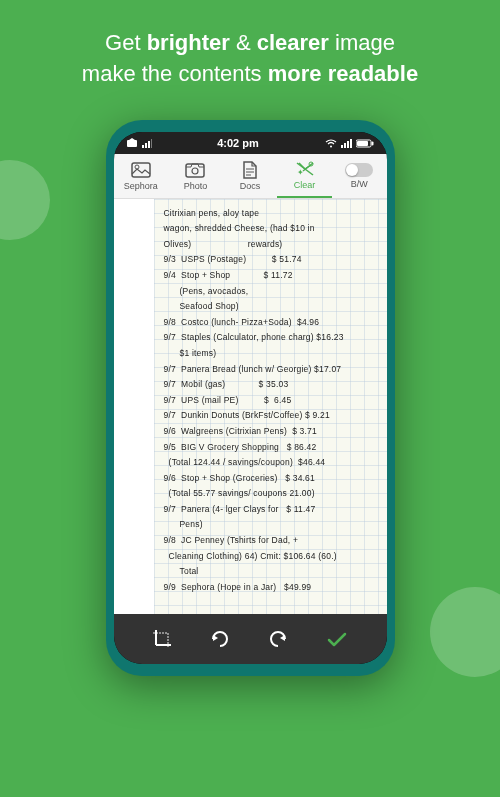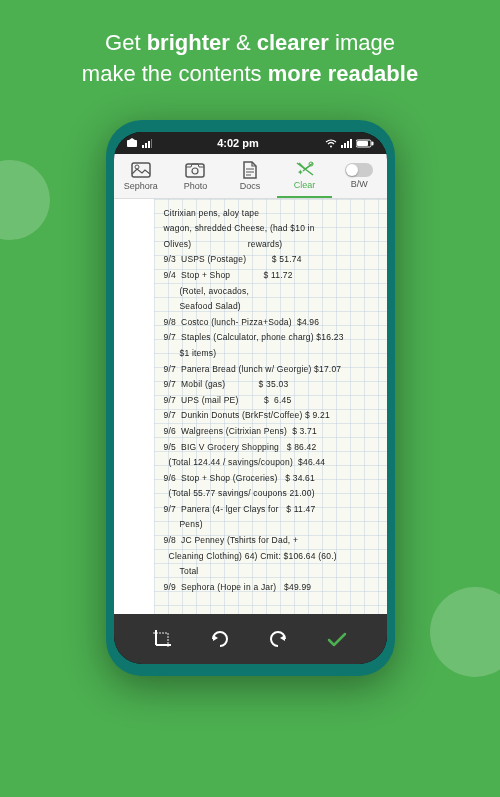--- a/index.html
+++ b/index.html
@@ -350,22 +350,22 @@
 
       <div class="doc-area">
         <div class="doc-image">
           <div class="grid-paper">
             <div class="handwriting">
               <div class="hw-line">Citrixian pens, aloy tape</div>
               <div class="hw-line">wagon, shredded Cheese,  (had $10 in</div>
               <div class="hw-line">Olives)&nbsp;&nbsp;&nbsp;&nbsp;&nbsp;&nbsp;&nbsp;&nbsp;&nbsp;&nbsp;&nbsp;&nbsp;&nbsp;&nbsp;&nbsp;&nbsp;&nbsp;&nbsp;&nbsp;&nbsp;&nbsp;&nbsp;rewards)</div>
               <div class="hw-line">9/3&nbsp; USPS (Postage)&nbsp;&nbsp;&nbsp;&nbsp;&nbsp;&nbsp;&nbsp;&nbsp;&nbsp;&nbsp;$ 51.74</div>
               <div class="hw-line">9/4&nbsp; Stop + Shop&nbsp;&nbsp;&nbsp;&nbsp;&nbsp;&nbsp;&nbsp;&nbsp;&nbsp;&nbsp;&nbsp;&nbsp;&nbsp;$ 11.72</div>
-              <div class="hw-line indent">(Rotel, avocados,</div>
-              <div class="hw-line indent">Seafood Salad)</div>
+              <div class="hw-line indent">(Pens, avocados,</div>
+              <div class="hw-line indent">Seafood Shop)</div>
               <div class="hw-line">9/8&nbsp; Costco (lunch- Pizza+Soda)&nbsp; $4.96</div>
               <div class="hw-line">9/7&nbsp; Staples (Calculator, phone charg) $16.23</div>
               <div class="hw-line indent">$1 items)</div>
               <div class="hw-line">9/7&nbsp; Panera Bread (lunch w/ Georgie) $17.07</div>
               <div class="hw-line">9/7&nbsp; Mobil (gas)&nbsp;&nbsp;&nbsp;&nbsp;&nbsp;&nbsp;&nbsp;&nbsp;&nbsp;&nbsp;&nbsp;&nbsp;&nbsp;$ 35.03</div>
               <div class="hw-line">9/7&nbsp; UPS (mail PE)&nbsp;&nbsp;&nbsp;&nbsp;&nbsp;&nbsp;&nbsp;&nbsp;&nbsp;&nbsp;$&nbsp; 6.45</div>
               <div class="hw-line">9/7&nbsp; Dunkin Donuts (BrkFst/Coffee) $ 9.21</div>
               <div class="hw-line">9/6&nbsp; Walgreens (Citrixian Pens)&nbsp; $ 3.71</div>
               <div class="hw-line">9/5&nbsp; BIG V Grocery Shopping&nbsp;&nbsp; $ 86.42</div>
               <div class="hw-line">&nbsp;&nbsp;(Total 124.44 / savings/coupon)&nbsp; $46.44</div>

